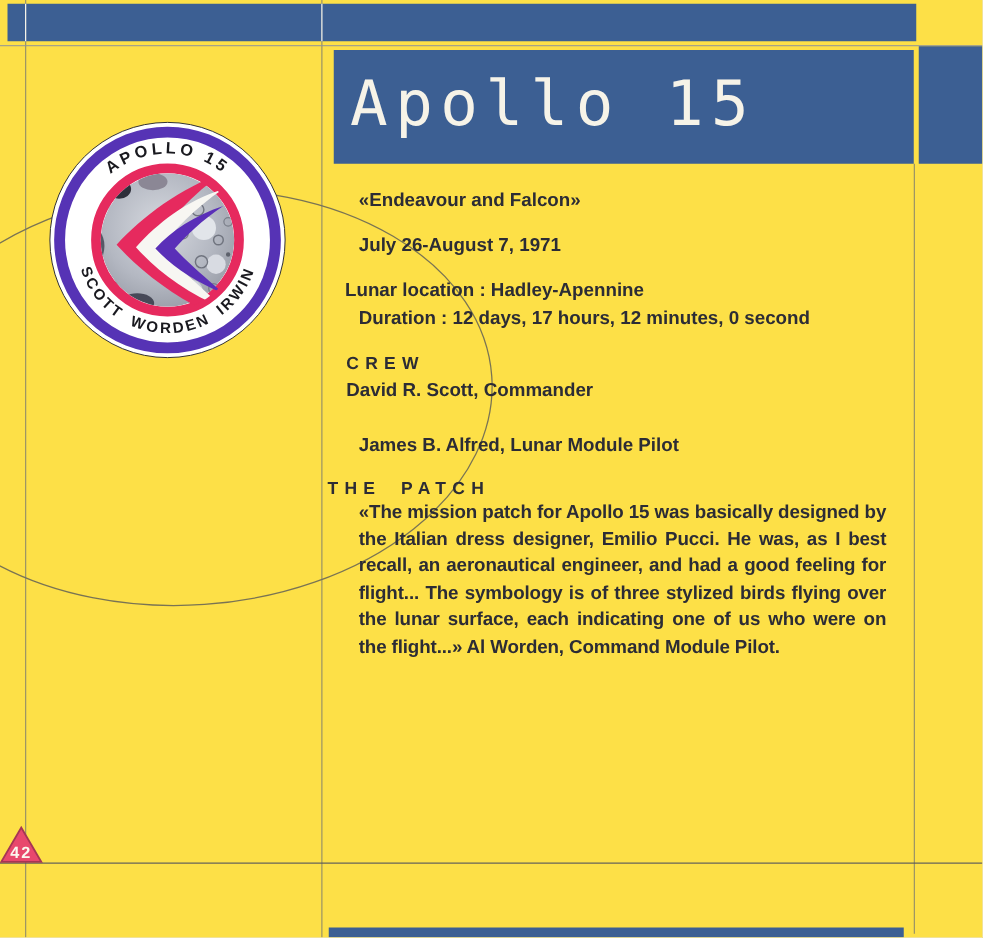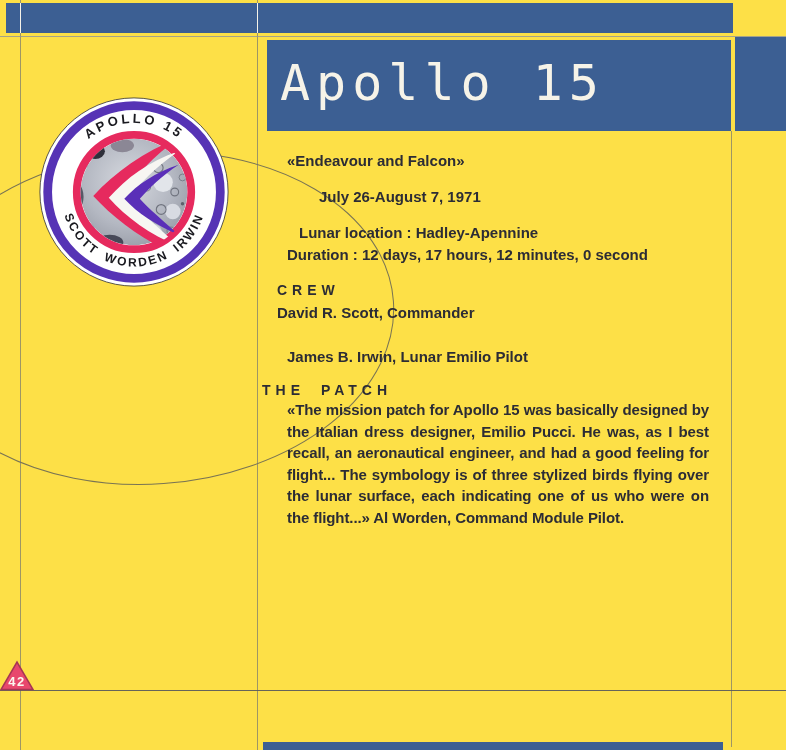--- a/index.html
+++ b/index.html
@@ -134,27 +134,27 @@
 
     <text font-family="Liberation Sans, sans-serif" font-size="13.5" font-weight="700" fill="#19191f" letter-spacing="3">
       <textPath href="#patch-arc-top" startOffset="50%" text-anchor="middle">APOLLO 15</textPath>
     </text>
     <text font-family="Liberation Sans, sans-serif" font-size="12.5" font-weight="700" fill="#19191f" letter-spacing="2.2" word-spacing="4">
       <textPath href="#patch-arc-bottom" startOffset="50%" text-anchor="middle">SCOTT WORDEN IRWIN</textPath>
     </text>
   </svg>
 
   <div class="txt" style="left:287px; top:150px;">«Endeavour and Falcon»</div>
-  <div class="txt" style="left:287px; top:186px;margin-left:32px;">July 26-August 7, 1971</div>
-  <div class="txt" style="left:299px; top:222px;">Lunar location : Hadley-Apennine</div>
+  <div class="txt" style="left:287px; top:186px;">July 26-August 7, 1971</div>
+  <div class="txt" style="left:276px; top:222px;">Lunar location : Hadley-Apennine</div>
   <div class="txt" style="left:287px; top:244px;">Duration : 12 days, 17 hours, 12 minutes, 0 second</div>
 
   <div class="txt heading" style="left:262px; top:280px;margin-left:15px;">CREW</div>
   <div class="txt" style="left:277px; top:302px;">David R. Scott, Commander</div>
-  <div class="txt" style="left:287px; top:346px;">James B. Irwin, Lunar Emilio Pilot</div>
+  <div class="txt" style="left:287px; top:346px;">James B. Alfred, Lunar Module Pilot</div>
 
   <div class="txt heading" style="left:262px; top:380px;">THE PATCH</div>
   <div class="txt para" style="left:287px; top:399px;">«The mission patch for Apollo 15 was basically designed by the Italian dress designer, Emilio Pucci. He was, as I best recall, an aeronautical engineer, and had a good feeling for flight... The symbology is of three stylized birds flying over the lunar surface, each indicating one of us who were on the flight...» Al Worden, Command Module Pilot.</div>
 
   <svg class="page-triangle" width="36" height="32" viewBox="0 0 36 32">
     <polygon points="1,30.5 33,30.5 17,3" fill="#e8486d" stroke="#a63654" stroke-width="1.5"></polygon>
     <text x="17" y="27" text-anchor="middle" font-family="Liberation Sans, sans-serif" font-size="13" font-weight="700" fill="#fbf8ef" letter-spacing="1.5">42</text>
   </svg>
 
 </div>

